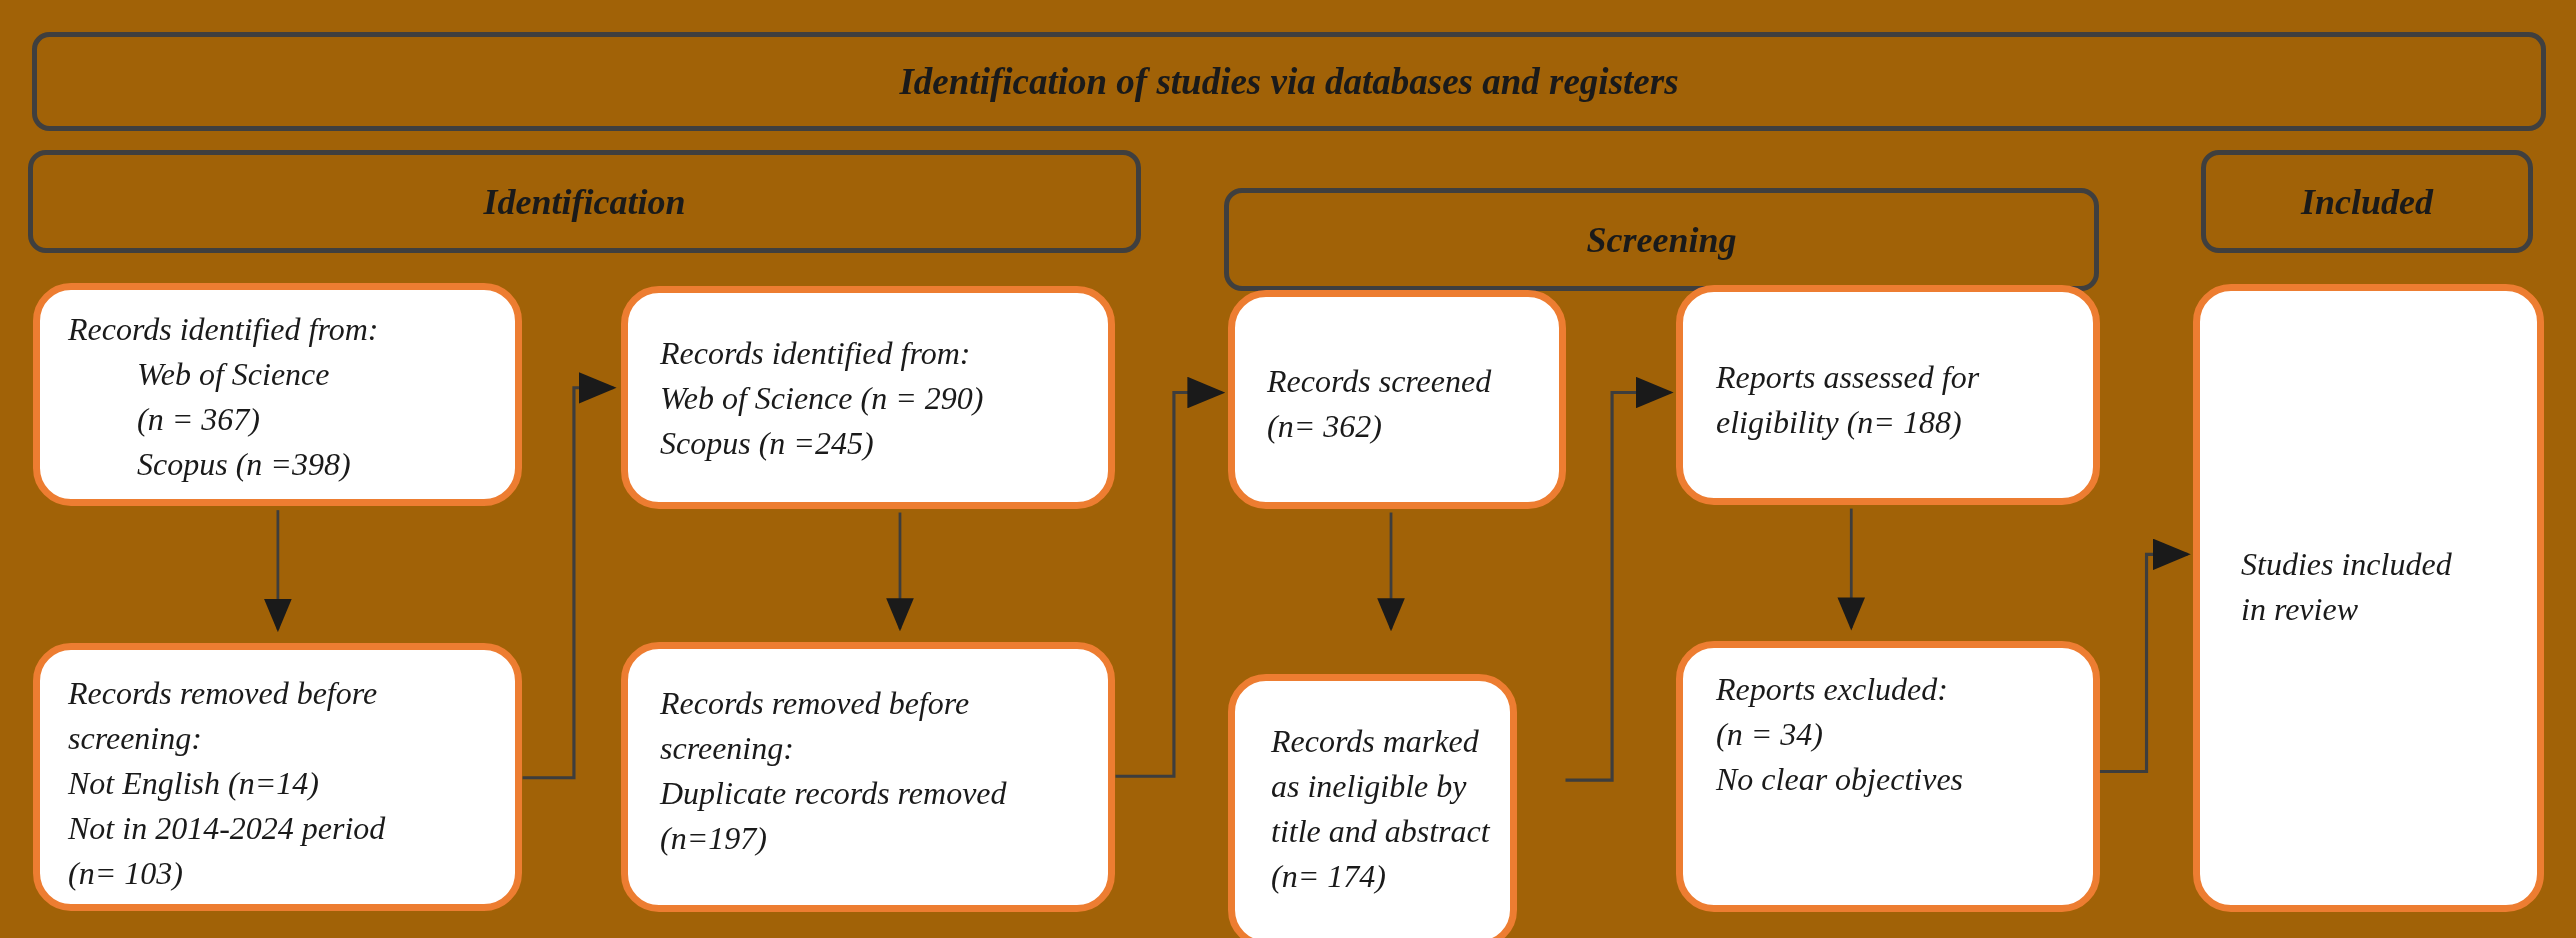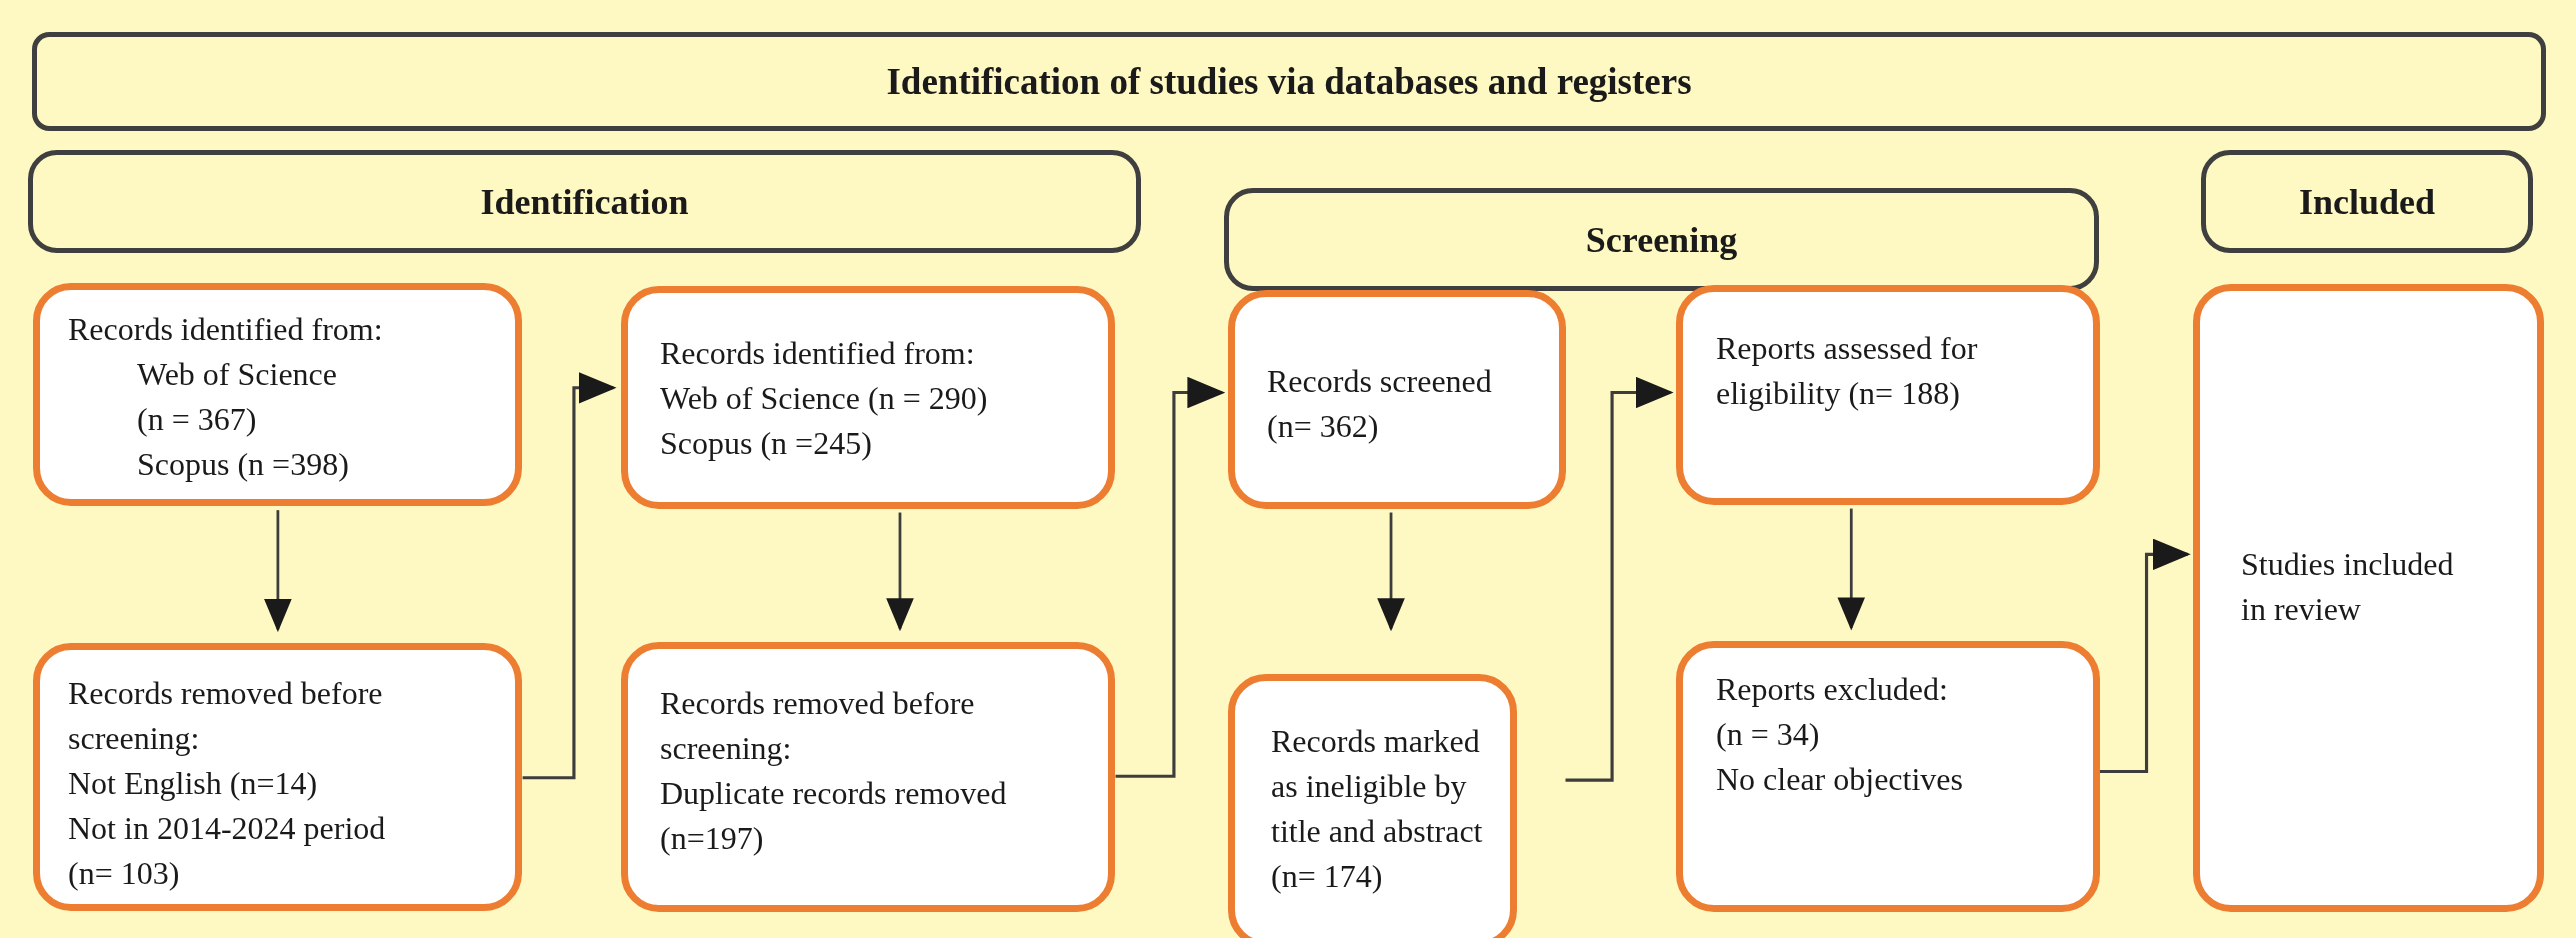--- a/index.html
+++ b/index.html
@@ -5,57 +5,58 @@
   :root{
     --box-border:#ED7D31;
     --header-border:#3F3F3F;
     --connector:#3D3D3D;
     --text:#1a1a1a;
   }
   html,body{margin:0;padding:0;background:#ffffff;}
   #canvas{
     position:relative;
     width:2576px;height:939px;
-    background:#fef9c3;
+    background:#a16207;
     font-family:"Liberation Serif","DejaVu Serif",serif;
     color:var(--text);
     overflow:hidden;
+    font-style:italic;
   }
   
   .titlebox{
     position:absolute;left:32px;top:32px;width:2514px;height:99px;
     border:5.5px solid var(--header-border);border-radius:17.4px;
     box-sizing:border-box;
     display:flex;align-items:center;justify-content:center;
   }
   .titlebox .t{font-size:37px;font-weight:bold;}
   
   .stagebox{
     position:absolute;top:150px;height:103px;
-    border:5.5px solid var(--header-border);border-radius:29px;
+    border:5.5px solid var(--header-border);border-radius:18px;
     box-sizing:border-box;
     display:flex;align-items:center;justify-content:center;
   }
   #hdr-identification{left:28px;width:1113px;}
   #hdr-screening{left:1224px;width:875px;margin-top:38px;}
   #hdr-included{left:2201px;width:332px;}
   .stagebox .t{font-size:36px;font-weight:bold;}
   
   .obox{
     position:absolute;
     border:7px solid var(--box-border);border-radius:38px;
     box-sizing:border-box;background:#ffffff;
     font-size:32px;line-height:45px;
   }
   .obox .line{white-space:nowrap;}
   .obox .line.indent{padding-left:69px;}
   #box-identified-initial   {left:33px;  top:283px; width:489px; height:223px; padding:17.4px 14px 0 28px;}
   #box-identified-second    {left:621px; top:286px; width:494px; height:223px; padding:38px 11px 0 32px;}
   #box-records-screened     {left:1228px;top:290px; width:338px; height:219px; padding:62px 11px 0 32px;}
-  #box-reports-assessed     {left:1676px;top:285px; width:424px; height:220px; padding:34px 11px 0 33px;}
+  #box-reports-assessed     {left:1676px;top:285px; width:424px; height:220px; padding:63px 11px 0 33px;}
   #box-studies-included     {left:2193px;top:284px; width:351px; height:628px; padding:251px 11px 0 41px;}
   #box-removed-initial      {left:33px;  top:643px; width:489px; height:268px; padding:20.5px 11px 0 28px;}
   #box-removed-duplicates   {left:621px; top:642px; width:494px; height:270px; padding:32px 11px 0 32px;}
   #box-marked-ineligible    {left:1228px;top:674px; width:289px; height:274px; padding:38px 11px 6px 36px;}
   #box-reports-excluded     {left:1676px;top:641px; width:424px; height:271px; padding:19px 21px 0 33px;}
   
   svg.overlay{position:absolute;left:0;top:0;width:2576px;height:939px;pointer-events:none;}
   svg.overlay path.conn{stroke:var(--connector);fill:none;}
 </style>
 </head>

